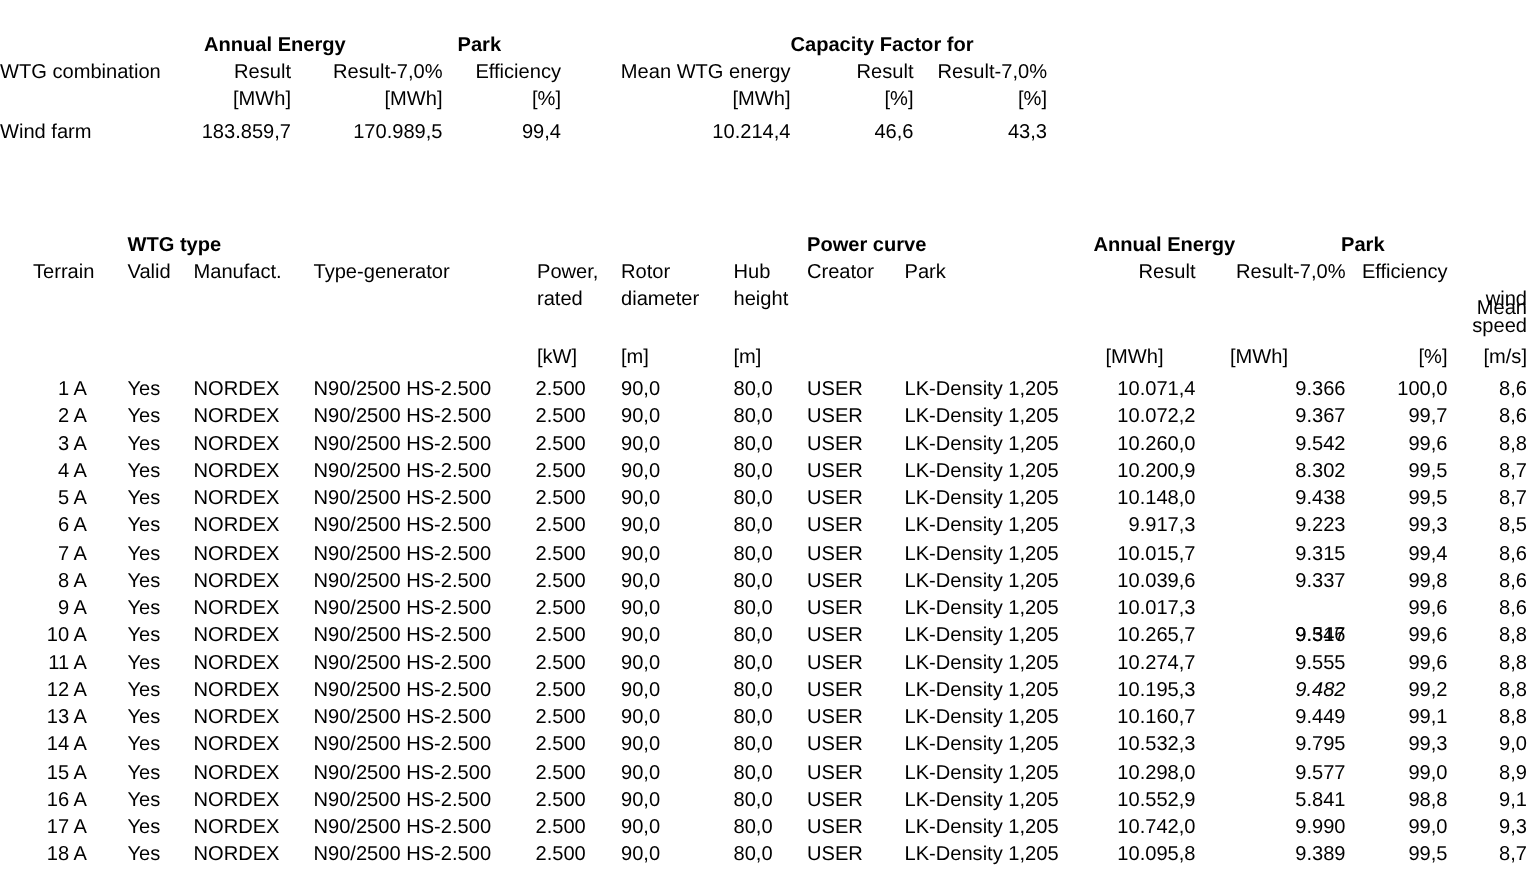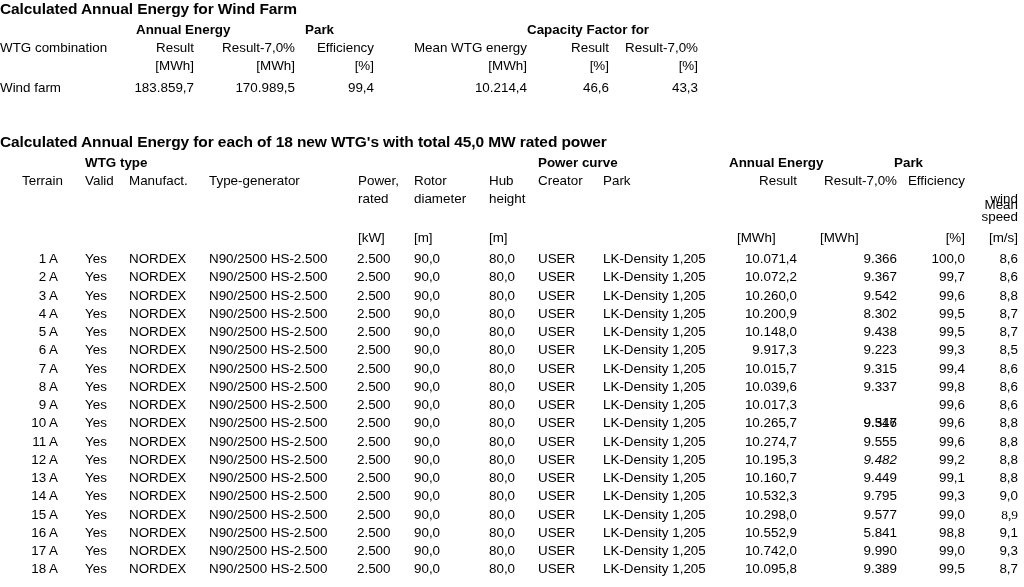--- a/index.html
+++ b/index.html
@@ -48,21 +48,20 @@
   .row { position: absolute; left: 0; width: 1024px; height: 18px; }
 
 </style>
 </head>
 <body>
 
 <div class="page">
 
   <div id="table-wind-farm">
 
-    <div id="title-wind-farm" class="title">Calculated Annual Energy for Wind Farm</div>
 
     <div class="cell b" style="left:136px; top:22px;">Annual Energy</div>
     <div class="cell b" style="left:305px; top:22px;">Park</div>
     <div class="cell b" style="left:527px; top:22px;">Capacity Factor for</div>
 
     <div class="cell" style="left:0px; top:40px;">WTG combination</div>
     <div class="cell r" style="left:120px; top:40px; width:74px;">Result</div>
     <div class="cell r" style="left:210px; top:40px; width:85px;">Result-7,0%</div>
     <div class="cell r" style="left:302px; top:40px; width:72px;">Efficiency</div>
     <div class="cell r" style="left:379px; top:40px; width:148px;">Mean WTG energy</div>
@@ -82,21 +81,20 @@
       <div class="cell r" style="left:210px; top:0px; width:85px;">170.989,5</div>
       <div class="cell r" style="left:302px; top:0px; width:72px;">99,4</div>
       <div class="cell r" style="left:379px; top:0px; width:148px;">10.214,4</div>
       <div class="cell r" style="left:535px; top:0px; width:74px;">46,6</div>
       <div class="cell r" style="left:613px; top:0px; width:85px;">43,3</div>
     </div>
   </div>
 
   <div id="table-wtg-list">
 
-    <div id="title-each-wtg" class="title">Calculated Annual Energy for each of 18 new WTG's with total 45,0 MW rated power</div>
 
     <div class="cell b" style="left:85px; top:155px;">WTG type</div>
     <div class="cell b" style="left:538px; top:155px;">Power curve</div>
     <div class="cell b" style="left:729px; top:155px;">Annual Energy</div>
     <div class="cell b" style="left:894px; top:155px;">Park</div>
 
     <div class="cell" style="left:22px; top:173px;">Terrain</div>
     <div class="cell" style="left:85px; top:173px;">Valid</div>
     <div class="cell" style="left:129px; top:173px;">Manufact.</div>
     <div class="cell" style="left:209px; top:173px;">Type-generator</div>
@@ -342,21 +340,21 @@
           <div class="cell l" style="left: 129px; top: 0px; width: 72px;">NORDEX</div>
           <div class="cell l" style="left: 209px; top: 0px; width: 143px;">N90/2500 HS-2.500</div>
           <div class="cell l" style="left: 357px; top: 0px; width: 40px;">2.500</div>
           <div class="cell l" style="left: 414px; top: 0px; width: 40px;">90,0</div>
           <div class="cell l" style="left: 489px; top: 0px; width: 40px;">80,0</div>
           <div class="cell l" style="left: 538px; top: 0px; width: 45px;">USER</div>
           <div class="cell l" style="left: 603px; top: 0px; width: 112px;">LK-Density 1,205</div>
           <div class="cell r" style="left: 723px; top: 0px; width: 74px;">10.298,0</div>
           <div class="cell r" style="left: 812px; top: 0px; width: 85px;">9.577</div>
           <div class="cell r" style="left: 920px; top: 0px; width: 45px;">99,0</div>
-          <div class="cell r" style="left: 972px; top: 0px; width: 46px; font-family: Liberation Serif, serif;">8,9</div>
+          <div class="cell r" style="left: 972px; top: 0px; width: 46px;">8,9</div>
         </div>
         <div class="row" style="top: 524.75px;">
           <div class="cell r" style="left: 14px; top: 0px; width: 44px;">16 A</div>
           <div class="cell l" style="left: 85px; top: 0px; width: 33px;">Yes</div>
           <div class="cell l" style="left: 129px; top: 0px; width: 72px;">NORDEX</div>
           <div class="cell l" style="left: 209px; top: 0px; width: 143px;">N90/2500 HS-2.500</div>
           <div class="cell l" style="left: 357px; top: 0px; width: 40px;">2.500</div>
           <div class="cell l" style="left: 414px; top: 0px; width: 40px;">90,0</div>
           <div class="cell l" style="left: 489px; top: 0px; width: 40px;">80,0</div>
           <div class="cell l" style="left: 538px; top: 0px; width: 45px;">USER</div>

